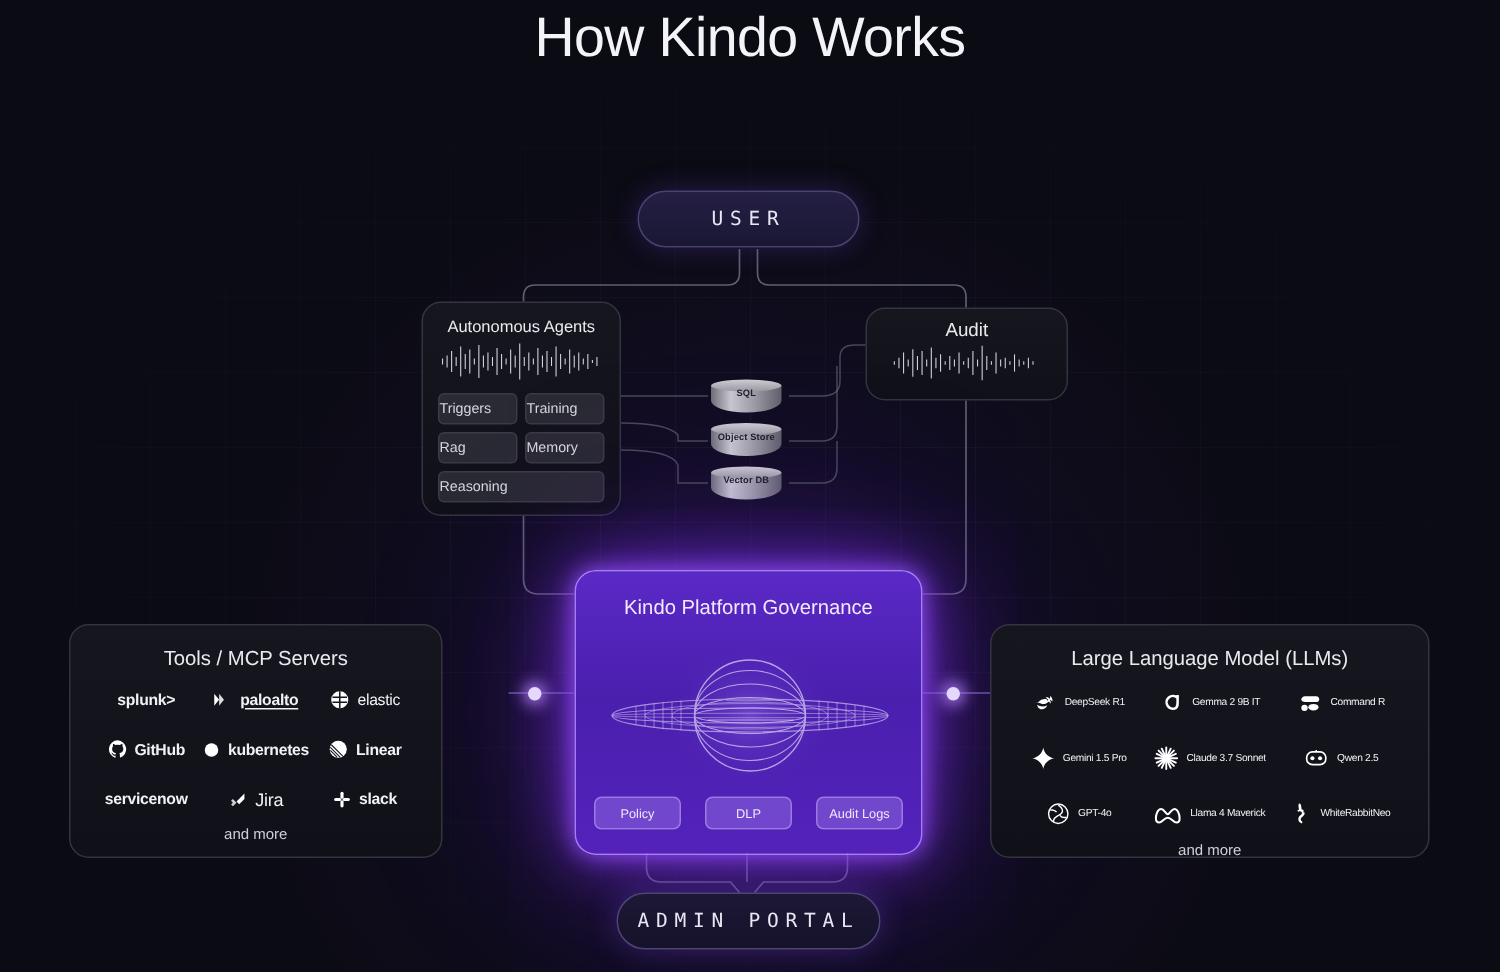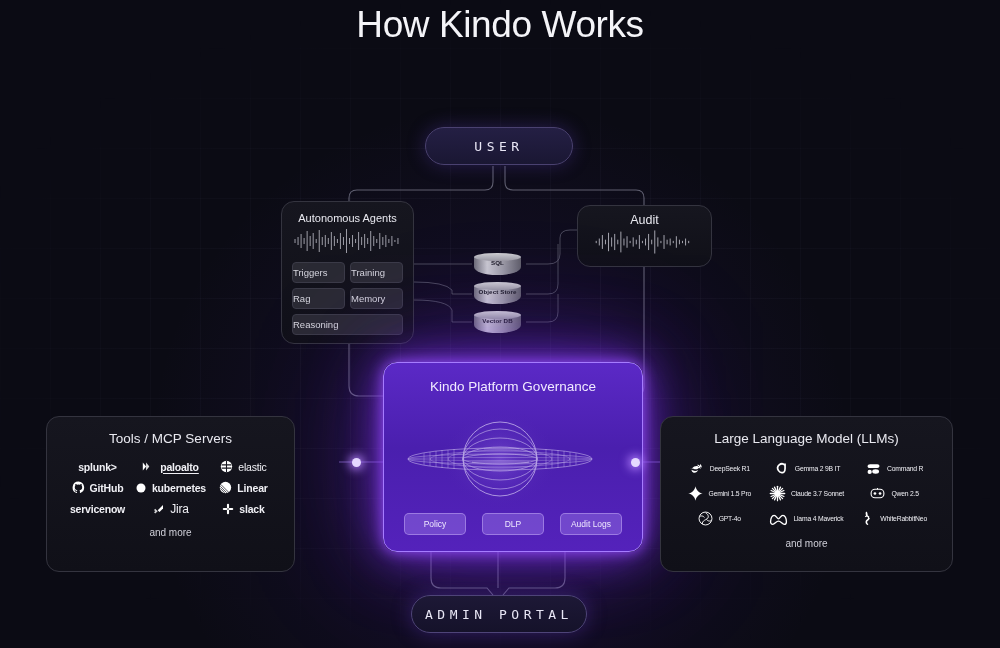--- a/index.html
+++ b/index.html
@@ -91,21 +91,21 @@
   
   #chat { left: 577px; top: 205px; width: 135px; height: 62px; padding: 7px 10px 0; }
   #chat .card-title { font-size: 12.5px; }
 
   
   #tools { left: 46px; top: 416px; width: 249px; height: 156px; padding: 14px 14px 0; }
   #llms  { left: 660px; top: 416px; width: 293px; height: 156px; padding: 14px 14px 0; }
   #tools .card-title, #llms .card-title { font-size: 13.5px; margin-bottom: 14px; }
   .logo-grid {
     display: grid; grid-template-columns: repeat(3, 1fr);
-    row-gap: 8px; align-items: center; justify-items: center;
+    row-gap: 20px; align-items: center; justify-items: center;
   }
   .logo-item { display: flex; align-items: center; gap: 5px; color: #f0f0f5; }
   .logo-item .lbl { font-size: 10.5px; font-weight: 700; letter-spacing: -0.2px; white-space: nowrap; }
   #llms .logo-item .lbl { font-size: 6.8px; font-weight: 400; }
   .logo-ico { flex: 0 0 auto; display: block; }
   .and-more { text-align: center; color: #cfcfd8; font-size: 10px; margin-top: 11px; }
 
   
   .cyl { position: absolute; width: 47px; height: 26px; }
   .cyl .cap {
@@ -119,21 +119,21 @@
     border-bottom-left-radius: 23px 8px; border-bottom-right-radius: 23px 8px;
   }
   .cyl .lbl {
     position: absolute; left: 0; top: 6px; width: 47px;
     text-align: center; font-size: 6.2px; color: #20202a; font-weight: 700;
     letter-spacing: 0.1px;
   }
 
   
   #gov {
-    position: absolute; left: 383px; top: 362px; width: 260px; height: 190px;
+    position: absolute; left: 383px; top: 380px; width: 232px; height: 190px;
     border-radius: 14px;
     background: linear-gradient(180deg, #5b29c6 0%, #4a1fae 45%, #5422bb 100%);
     border: 1.5px solid #a67cff;
     box-shadow:
       0 0 14px rgba(150,80,255,0.85),
       0 0 38px rgba(140,60,255,0.65),
       0 0 80px rgba(120,40,245,0.45),
       0 0 140px rgba(110,30,235,0.30);
   }
   #gov-title {

